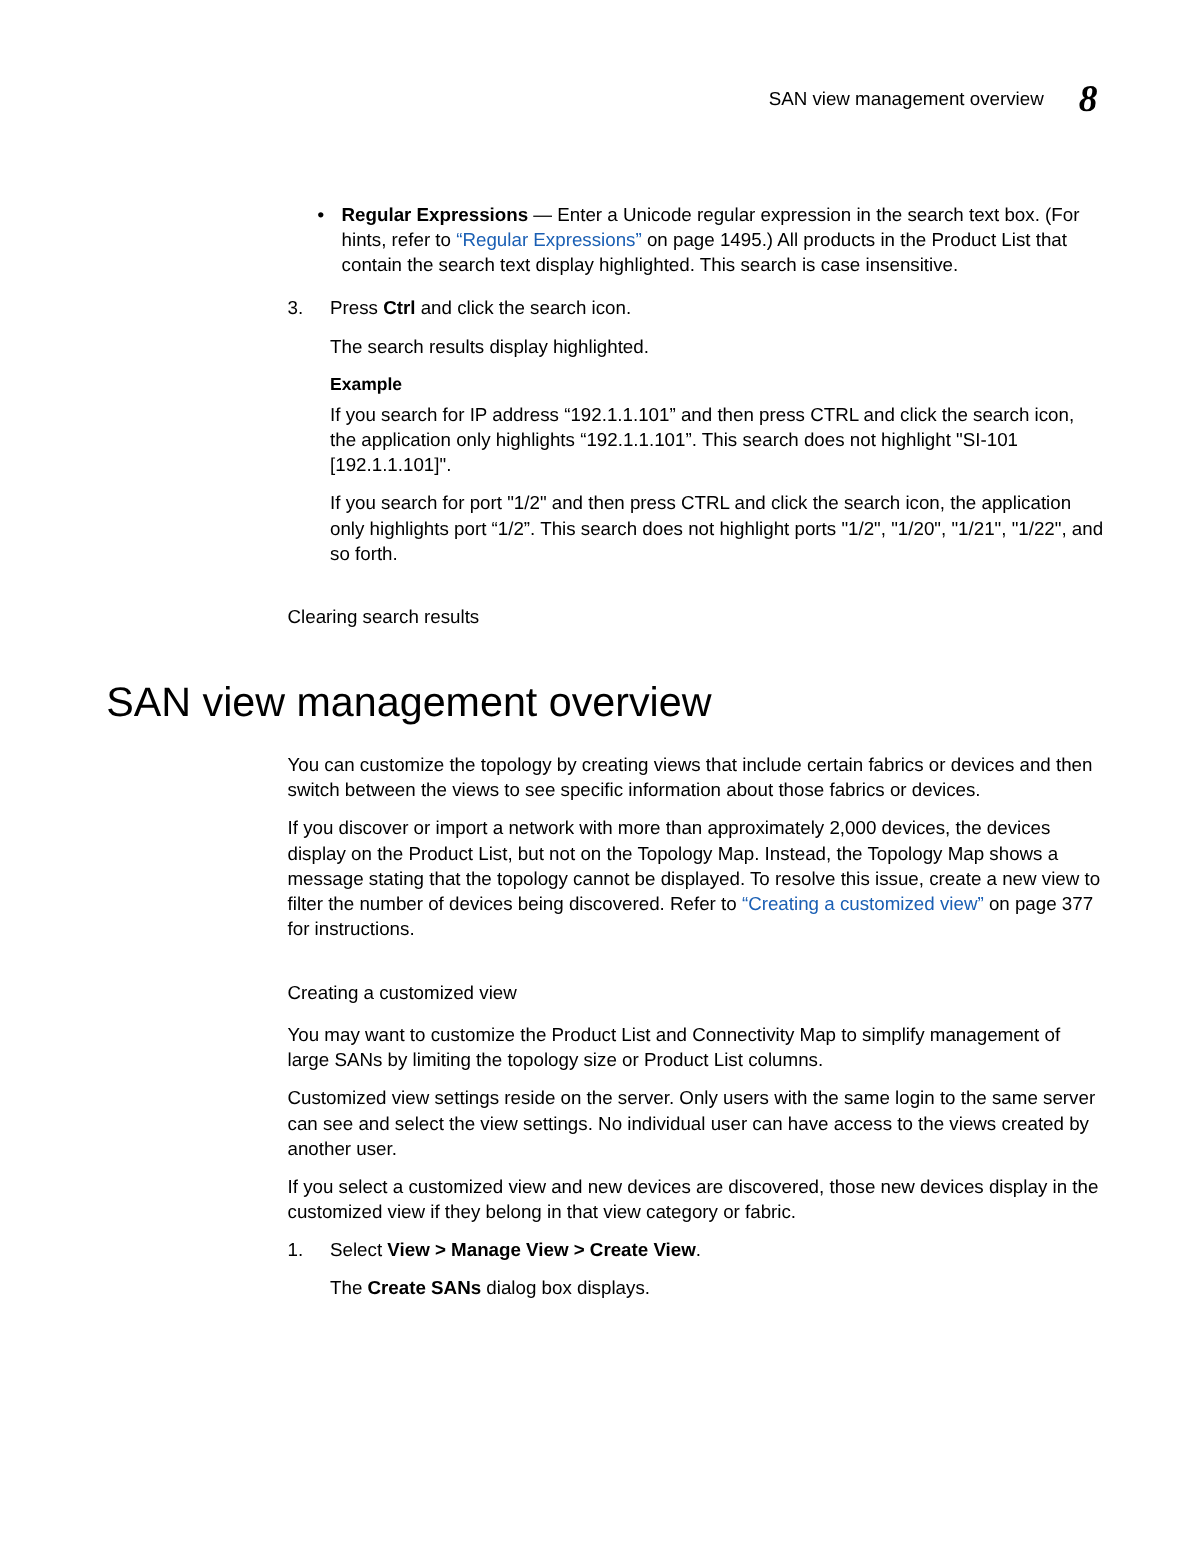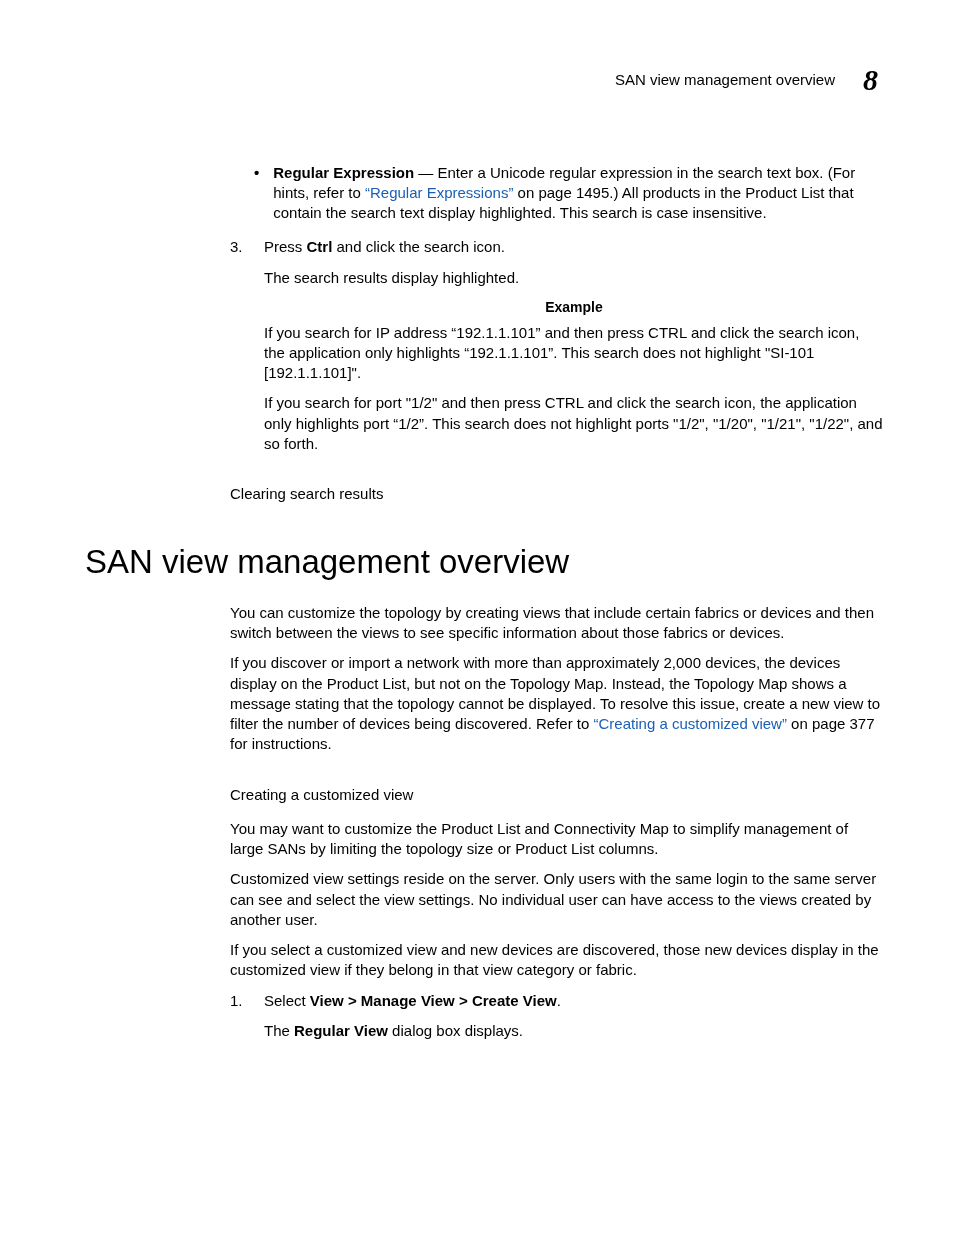--- a/index.html
+++ b/index.html
@@ -74,39 +74,38 @@
     font-size: 33px;
     margin-top: 36px;
     margin-bottom: 18px;
     margin-left: 0;
     color: #000;
   }
   .example-label {
     font-weight: 700;
     font-size: 14px;
     margin-bottom: 6px;
-    text-align: center;
   }
 </style>
 </head>
 <body>
 
 <div class="page">
 
   <div class="running-head">
     <span class="title">SAN view management overview</span>
     <span class="chapnum">8</span>
   </div>
 
   <div class="body-col">
 
     <div class="bullet-row">
       <span class="bullet-dot">•</span>
       <div class="bullet-text">
-        <span class="bold">Regular Expression</span><span> — Enter a Unicode regular expression in the search text box. (For hints, refer to </span><a href="#" class="link">“Regular Expressions”</a><span> on page 1495.) All products in the Product List that contain the search text display highlighted. This search is case insensitive.</span>
+        <span class="bold">Regular Expressions</span><span> — Enter a Unicode regular expression in the search text box. (For hints, refer to </span><a href="#" class="link">“Regular Expressions”</a><span> on page 1495.) All products in the Product List that contain the search text display highlighted. This search is case insensitive.</span>
       </div>
     </div>
 
     <div class="numbered-row">
       <span class="num-label">3.</span>
       <div class="num-text">
         <span>Press </span><span class="bold">Ctrl</span><span> and click the search icon.</span>
       </div>
     </div>
 
@@ -136,18 +135,18 @@
     <p class="para">If you select a customized view and new devices are discovered, those new devices display in the customized view if they belong in that view category or fabric.</p>
 
     <div class="numbered-row">
       <span class="num-label">1.</span>
       <div class="num-text">
         <span>Select </span><span class="bold">View &gt; Manage View &gt; Create View</span><span>.</span>
       </div>
     </div>
     <div class="indent-after-num">
       <p class="para">
-        <span>The </span><span class="bold">Regular View</span><span> dialog box displays.</span>
+        <span>The </span><span class="bold">Create SANs</span><span> dialog box displays.</span>
       </p>
     </div>
   </div>
 
 </div>
 
 </body></html>

